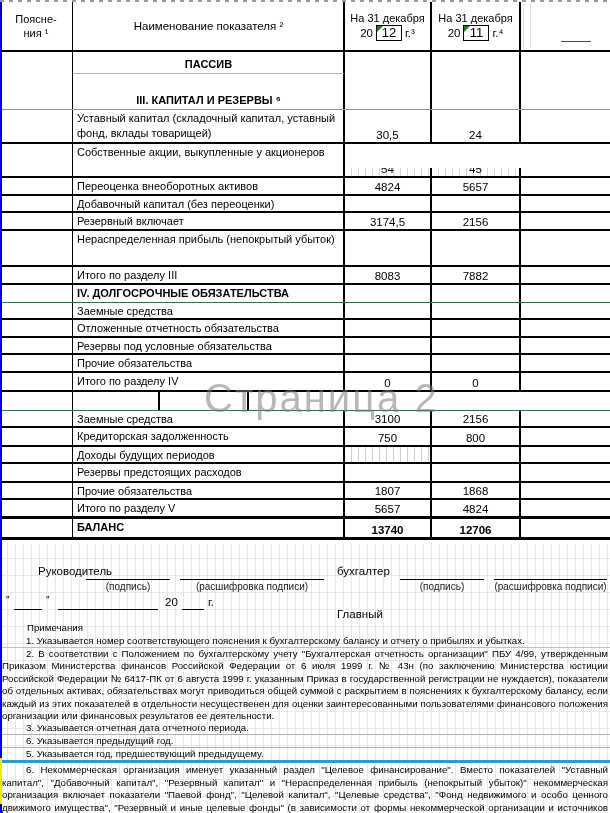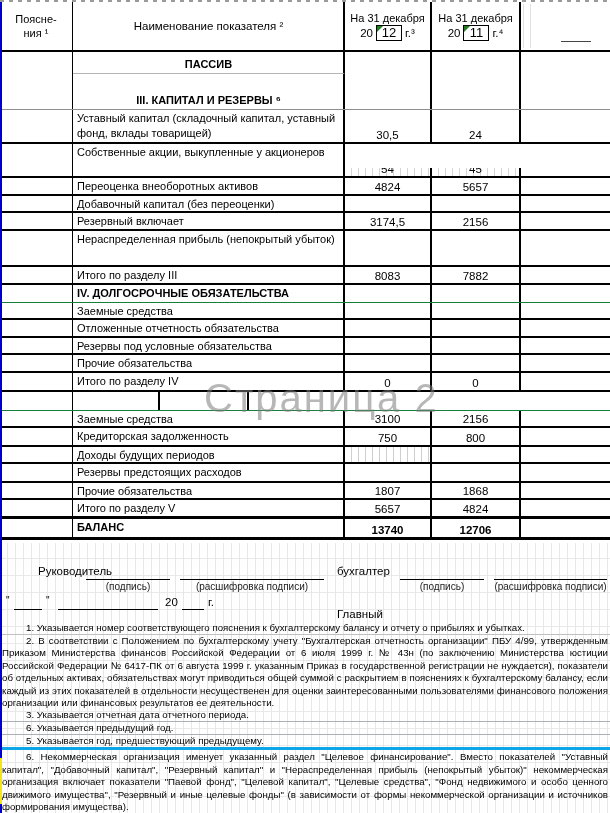--- a/index.html
+++ b/index.html
@@ -320,20 +320,21 @@
     <span class="lbl" style="left:6px;top:50px;font-size:10px;">"</span>
     <div class="uline" style="left:14px;top:50px;width:28px;"></div>
     <span class="lbl" style="left:46px;top:50px;font-size:10px;">"</span>
     <div class="uline" style="left:58px;top:50px;width:100px;"></div>
     <span class="lbl" style="left:165px;top:51px;">20</span>
     <div class="uline" style="left:182px;top:50px;width:22px;"></div>
     <span class="lbl" style="left:208px;top:51px;">г.</span>
   </div>
 
   <div id="notes">
+    <div class="ntitle">Примечания</div>
     <div class="note note-line" style="border-color:#c0c0c0;">1.  Указывается номер соответствующего пояснения к бухгалтерскому балансу и отчету о прибылях и убытках.</div>
     <div class="note">2.  В соответствии с Положением по бухгалтерскому учету "Бухгалтерская отчетность организации" ПБУ 4/99, утвержденным Приказом Министерства финансов Российской Федерации от 6 июля 1999 г. № 43н (по заключению Министерства юстиции Российской Федерации № 6417-ПК от 6 августа 1999 г. указанным Приказ в государственной регистрации не нуждается), показатели об отдельных активах, обязательствах могут приводиться общей суммой с раскрытием в пояснениях к бухгалтерскому балансу, если каждый из этих показателей в отдельности несущественен для оценки заинтересованными пользователями финансового положения организации или финансовых результатов ее деятельности.</div>
     <div class="note note-line">3.  Указывается отчетная дата отчетного периода.</div>
     <div class="note note-line">6.  Указывается предыдущий год.</div>
     <div class="note note-line" id="note5-row">5.  Указывается год, предшествующий предыдущему.</div>
     <div id="note6-wrap">
       <div class="note">6.  Некоммерческая организация именует указанный раздел "Целевое финансирование". Вместо показателей "Уставный капитал", "Добавочный капитал", "Резервный капитал" и "Нераспределенная прибыль (непокрытый убыток)" некоммерческая организация включает показатели "Паевой фонд", "Целевой капитал", "Целевые средства", "Фонд недвижимого и особо ценного движимого имущества", "Резервный и иные целевые фонды" (в зависимости от формы некоммерческой организации и источников формирования имущества).</div>
     </div>
 
   </div>

